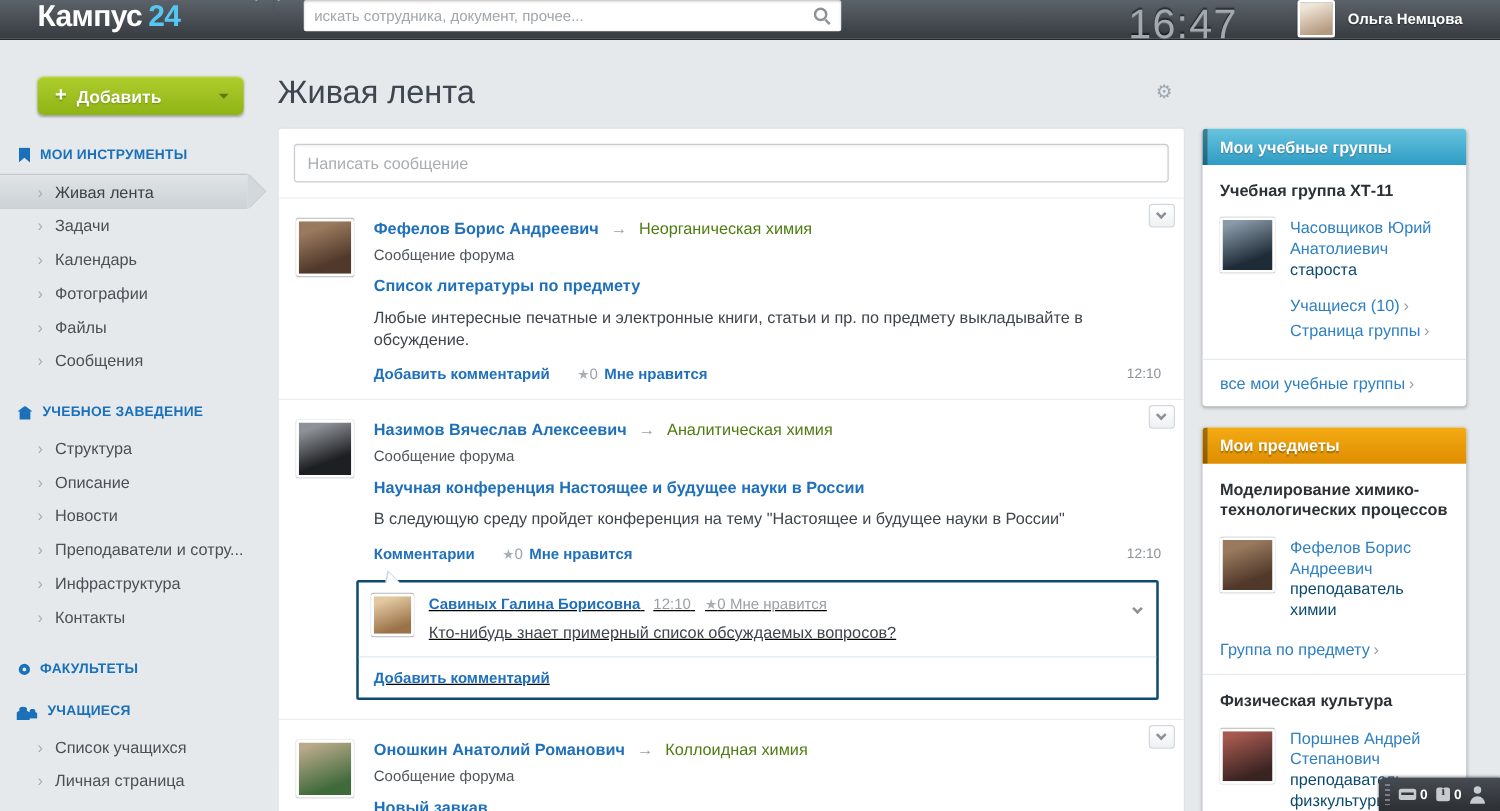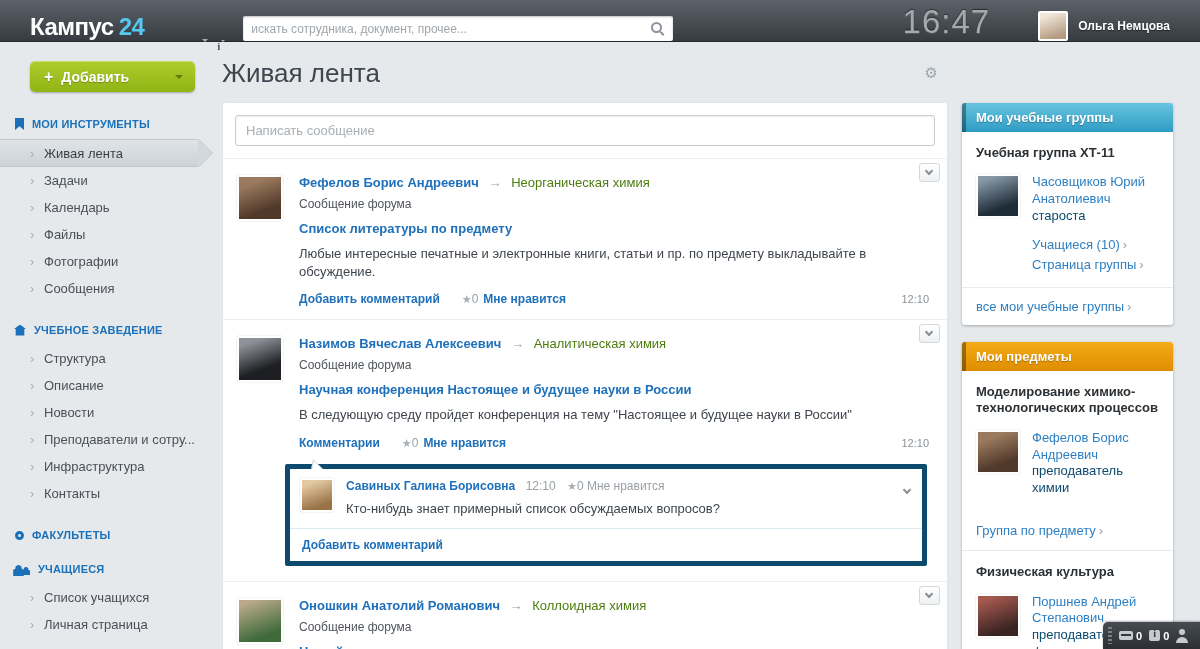--- a/index.html
+++ b/index.html
@@ -1,22 +1,22 @@
 <!DOCTYPE html>
 <html><head>
 <meta charset="utf-8">
 <style>
   * { margin:0; padding:0; box-sizing:border-box; }
   html,body { width:1200px; height:649px; overflow:hidden; }
   body { font-family:"Liberation Sans", sans-serif; background:#e5e9ec; position:relative; font-size:13px; }
   a { text-decoration:none; cursor:pointer; }
 
   
-  #header { height:42px; background:linear-gradient(#5c6269,#363b40); border-bottom:1px solid #24282c;
-            display:flex; align-items:flex-end; position:relative; z-index:20; }
+  #header { height:32px; background:linear-gradient(#5c6269,#363b40); border-bottom:1px solid #24282c;
+            display:flex; align-items:flex-start; position:relative; z-index:20; }
   .logo { margin-left:30px; font-size:24px; font-weight:bold; color:#fff; letter-spacing:-0.5px; white-space:nowrap; }
   .logo .accent { color:#56c7f0; margin-left:5px; }
   .hdr-icons { display:flex; gap:18px; margin-left:55px; align-items:center; }
   .hdr-icon-btn { display:inline-block; cursor:pointer; }
   .bubble-ic { width:16px; height:11px; background:#a9afb5; border-radius:2px; position:relative; }
   .bubble-ic::before { content:''; position:absolute; left:3px; top:4px; right:3px; height:2px; background:#565c62; }
   .bubble-ic::after { content:''; position:absolute; left:3px; bottom:-4px; border:3px solid transparent; border-top-color:#a9afb5; }
   .info-ic { width:13px; height:13px; background:#a9afb5; border-radius:3px; position:relative; }
   .info-ic::before { content:'i'; position:absolute; left:0; right:0; top:-1px; text-align:center; font-size:11px; font-weight:bold; color:#51575d; font-family:"Liberation Serif",serif; }
   .info-ic::after { content:''; position:absolute; left:4px; bottom:-3px; border:2.5px solid transparent; border-top-color:#a9afb5; }
@@ -89,21 +89,21 @@
   .post-title { display:inline-block; color:#1f70ba; font-weight:bold; font-size:13px; margin-top:10px; }
   .post-text { color:#3f454d; font-size:13px; margin-top:9px; line-height:1.4; }
   .post-footer { margin-top:11px; font-size:12px; display:flex; align-items:center; }
   .footer-action { color:#1f70ba; font-weight:bold; }
   .like-group { margin-left:22px; color:#9aa0a5; }
   .star-ic { color:#a9afb5; font-family:"DejaVu Sans",sans-serif; font-size:11px; }
   .like-count { color:#9aa0a5; margin-right:5px; }
   .like-link { color:#1f70ba; font-weight:bold; }
   .post-time { margin-left:auto; color:#8d9398; font-size:11px; }
 
-  .comment-box { position:relative; margin:14px 2px 2px 48px; border:5px solid #0c4a6e; border-radius:2px; background:#fff; }
+  .comment-box { position:relative; margin:14px 2px 2px 48px; border:2px solid #0c4a6e; border-radius:2px; background:#fff;text-decoration:underline; }
   .comment-box::before { content:''; position:absolute; top:-10px; left:21px; border:10px solid transparent; border-bottom-color:#c9dbe6; border-top:none; border-left-width:2px; }
   .comment-box::after { content:''; position:absolute; top:-8px; left:22px; border:9px solid transparent; border-bottom-color:#fff; border-top:none; border-left-width:2px; }
   .comment { position:relative; padding:10px 12px 12px 56px; min-height:52px; }
   .comment-head { font-size:12px; }
   .comment-time { color:#9aa0a5; margin-left:7px; }
   .comment-like { color:#9aa0a5; margin-left:8px; }
   .comment-text { color:#3f454d; font-size:13px; margin-top:8px; }
   .comment-chev { position:absolute; right:12px; top:12px; cursor:pointer; }
   .comment-footer { border-top:1px solid #dde9f0; padding:9px 12px; font-size:12px; }
 
@@ -117,21 +117,21 @@
   .side-pad { padding:13px 14px 12px 14px; }
   .side-heading { font-weight:bold; color:#2c3136; font-size:13px; line-height:1.25; }
   .side-row { display:flex; margin-top:13px; }
   .side-row .txt { margin-left:12px; font-size:13px; line-height:1.3; }
   .side-link { color:#2f80c2; }
   .side-role { color:#0c4a6e; }
   .side-links { margin:10px 0 0 56px; font-size:13px; line-height:1.55; }
   .side-arrow { color:#9aa0a5; margin-left:3px; }
   .side-divider { border-top:1px solid #e8ebee; }
   .side-footer { padding:11px 14px; font-size:13px; }
-  .subject-link { display:inline-block; margin-top:26px; font-size:13px;text-align:center; }
+  .subject-link { display:inline-block; margin-top:15px; font-size:13px;text-align:center; }
 
   
   #dock { position:absolute; right:0; bottom:0; width:97px; height:27px; border-radius:5px 0 0 0;
           background:linear-gradient(#474c52,#2b2f34); box-shadow:0 -1px 2px rgba(0,0,0,.3);
           display:flex; align-items:center; gap:7px; padding:0 4px 0 5px; z-index:30; }
   .grip { width:4px; height:17px; background:repeating-linear-gradient(#7a8086 0 2px, transparent 2px 4px); }
   .dock-item { display:flex; align-items:center; gap:3px; cursor:pointer; }
   .dock-bubble { width:14px; height:9px; background:#c6cbd0; border-radius:2px; position:relative; }
   .dock-bubble::before { content:''; position:absolute; left:2px; top:3px; right:2px; height:2px; background:#34383d; }
   .dock-bubble::after { content:''; position:absolute; left:2px; bottom:-3px; border:3px solid transparent; border-top-color:#c6cbd0; }
@@ -171,22 +171,22 @@
   </div>
 
   <div class="nav-section">
     <div class="nav-title">
       <span class="ic-bookmark"></span>
       <span>МОИ ИНСТРУМЕНТЫ</span>
     </div>
     <div class="nav-item active">Живая лента</div>
     <div class="nav-item">Задачи</div>
     <div class="nav-item">Календарь</div>
+    <div class="nav-item">Фотографии</div>
     <div class="nav-item">Файлы</div>
-    <div class="nav-item">Фотографии</div>
     <div class="nav-item">Сообщения</div>
   </div>
 
   <div class="nav-section">
     <div class="nav-title">
       <span class="ic-house"></span>
       <span>УЧЕБНОЕ ЗАВЕДЕНИЕ</span>
     </div>
     <div class="nav-item">Структура</div>
     <div class="nav-item">Описание</div>

